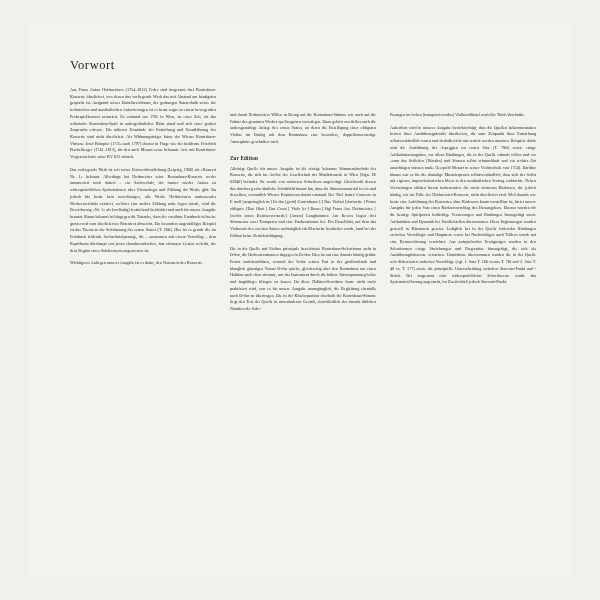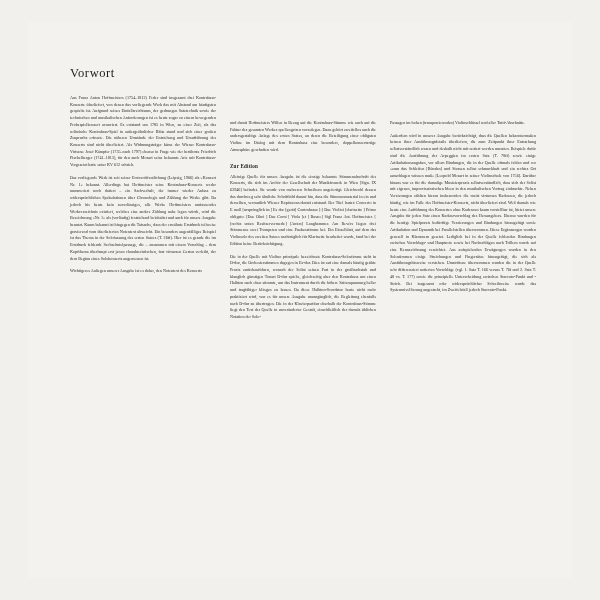--- a/index.html
+++ b/index.html
@@ -33,21 +33,21 @@
     left: 42px;
     top: 36px;
     width: 468px;
     height: 490px;
   }
   .title {
     font-family: "Liberation Serif", serif;
     font-size: 12.5px;
     letter-spacing: 0.6px;
     color: #1d1d1b;
-    margin: 8px 0 14px 0;
+    margin: 0 0 14px 0;
     font-weight: normal;
   }
   .columns {
     display: flex;
     gap: 14px;
     align-items: flex-start;
   }
   .col {
     width: 146px;
     flex: 0 0 146px;

